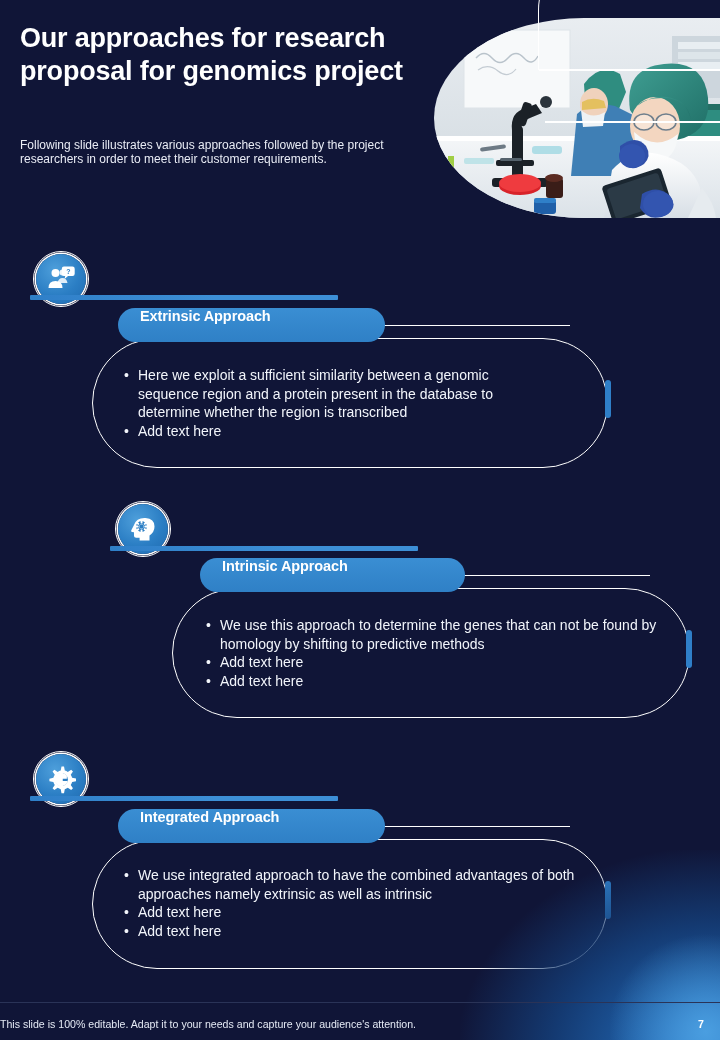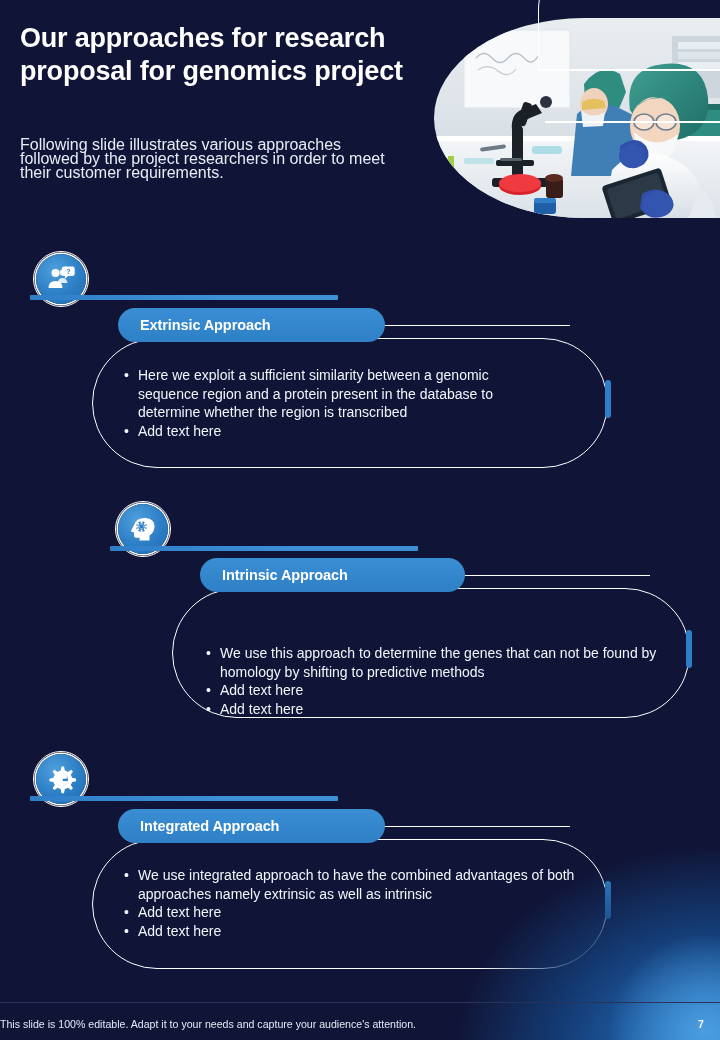--- a/index.html
+++ b/index.html
@@ -28,21 +28,21 @@
 
   
   .header{position:absolute;left:0;top:0;width:720px;height:222px;}
   .title{
     position:absolute;left:20px;top:22px;width:400px;
     color:#ffffff;font-size:27px;line-height:33px;font-weight:bold;
     letter-spacing:-0.2px;
   }
   .subtitle{
     position:absolute;left:20px;top:138px;width:380px;
-    color:#e9ecf5;font-size:16px;line-height:14px;
+    color:#e9ecf5;font-size:12px;line-height:14px;
   }
 
   
   .photo-wrap{
     position:absolute;left:434px;top:18px;width:300px;height:200px;
     border-radius:50% 0 0 50%/50% 0 0 50%;
     overflow:hidden;
   }
   .photo{position:absolute;inset:0;}
   .arc-frame{
@@ -80,21 +80,21 @@
     position:absolute;
     border:1.4px solid #ffffff;border-radius:70px;
     box-sizing:border-box;background:transparent;
   }
   .card-accent{
     position:absolute;width:6px;height:38px;border-radius:3px;background:#2f7fc8;
   }
   .pill{
     position:absolute;height:34px;border-radius:17px;
     background:linear-gradient(180deg,#3a8ed3 0%,#2f80c6 100%);
-    display:flex;align-items:center;padding:0 22px;
+    display:flex;padding:0 22px;
     box-sizing:border-box;
   }
   .pill span{
     color:#ffffff;font-size:14.5px;font-weight:bold;white-space:nowrap;
     letter-spacing:-0.1px;
   }
   .pill-line{position:absolute;height:1.4px;background:#ffffff;}
   .bullets{position:absolute;}
   .bullets li{
     color:#f2f5fb;font-size:14px;line-height:18.6px;
@@ -273,21 +273,21 @@
       </svg>
     </div>
     <div class="underline" style="left:110px;top:546px;width:308px;"></div>
 
     <div class="card" style="left:172px;top:588px;width:518px;height:130px;"></div>
     <div class="card-accent" style="left:686px;top:630px;"></div>
     <div class="pill-line" style="left:462px;top:575px;width:188px;"></div>
     <div class="pill" style="left:200px;top:558px;width:265px;">
       <span>Intrinsic Approach</span>
     </div>
-    <div class="bullets" style="left:204px;top:616px;width:460px;margin-top:28px;">
+    <div class="bullets" style="left:204px;top:616px;width:460px;">
       <ul>
         <li>We use this approach to determine the genes that can not be found by homology by shifting to predictive methods</li>
         <li>Add text here</li>
         <li>Add text here</li>
       </ul>
     </div>
   </div>
 
   <div class="row">
     <div class="icon-ring" style="left:33px;top:751px;"></div>

